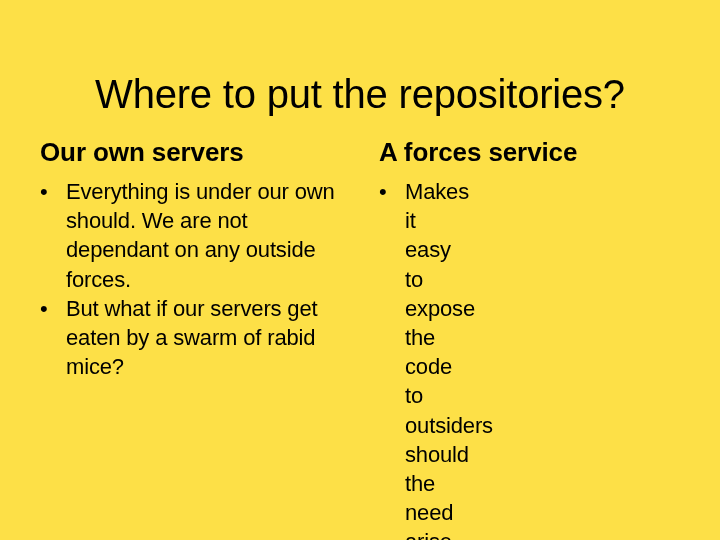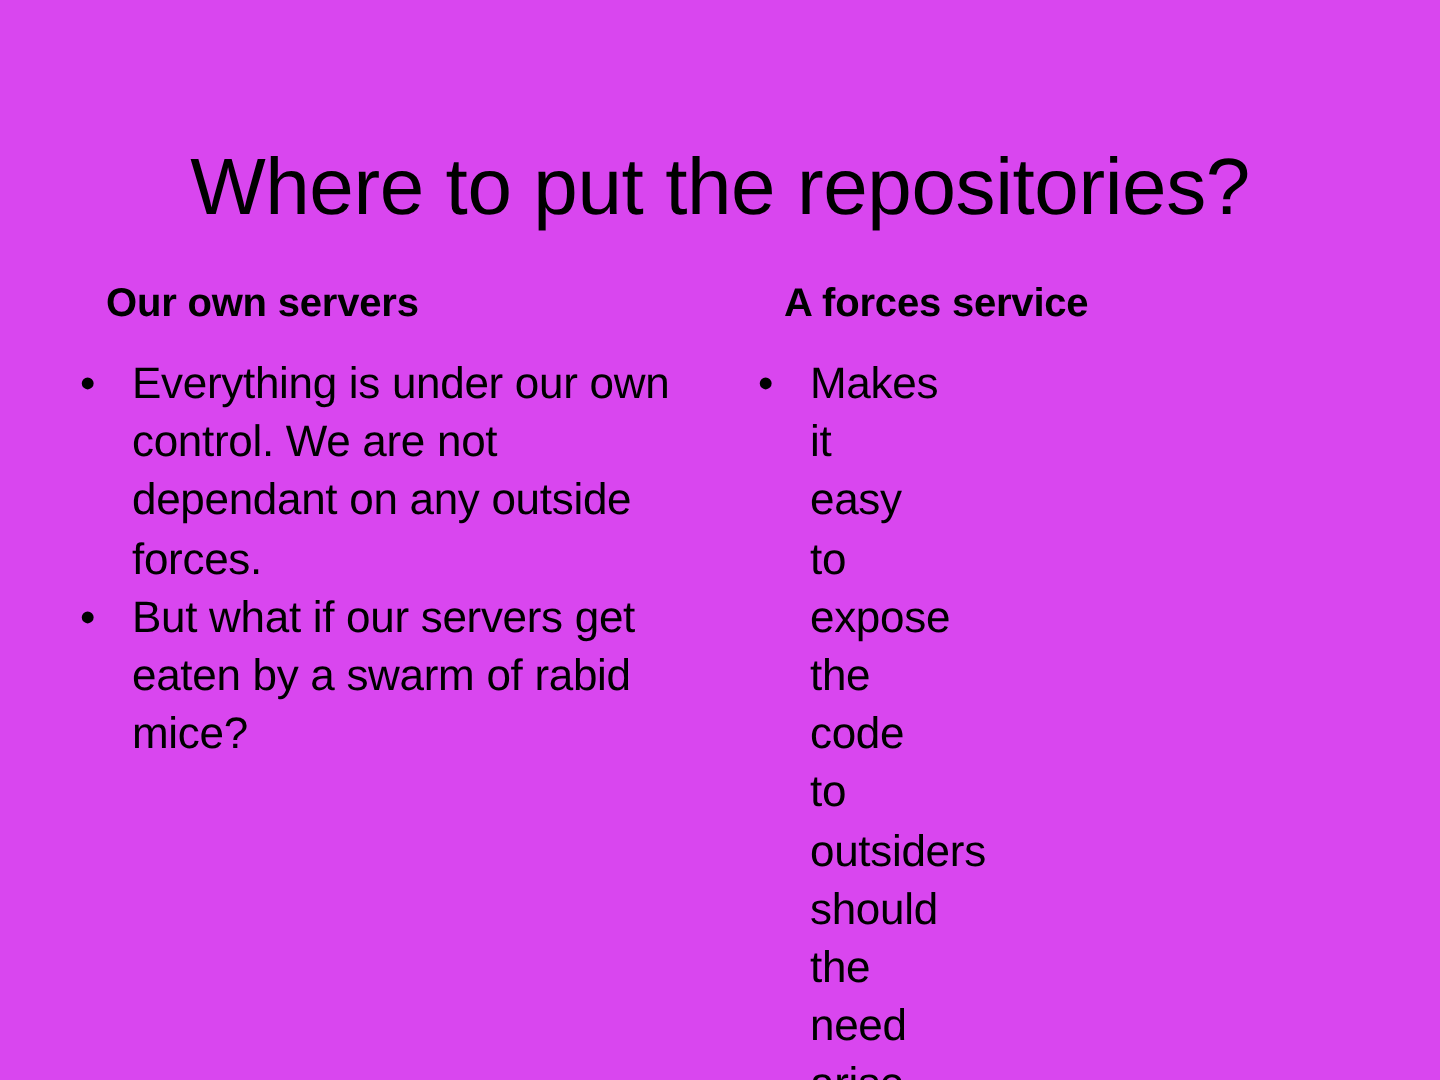--- a/index.html
+++ b/index.html
@@ -13,21 +13,21 @@
     overflow: hidden;
     font-family: "Liberation Sans", "DejaVu Sans", sans-serif;
     color: #000000;
     -webkit-font-smoothing: antialiased;
   }
 
   .slide {
     position: relative;
     width: 720px;
     height: 540px;
-    background: #d946ef;
+    background: #fde047;
   }
 
   
   .slide-title {
     position: absolute;
     left: 0;
     top: 44px;
     width: 720px;
     text-align: center;
     font-size: 40px;
@@ -57,25 +57,25 @@
     padding-right: 0px;
   }
   .column.right {
     width: 382px;
     padding-left: 373px;
     padding-right: 0px;
     margin-left: -335px;
   }
 
   .col-heading {
-    font-size: 20px;
+    font-size: 26px;
     line-height: 24px;
     font-weight: 700;
     letter-spacing: -0.1px;
-    margin: 0 0 13px 16px;
+    margin: 0 0 13px 3px;
     white-space: nowrap;
   }
 
   .bullet-list {
     list-style: none;
     margin: 0;
     padding: 0;
   }
 
   .bullet-item {
@@ -108,21 +108,21 @@
   <h1 class="slide-title">Where to put the repositories?</h1>
 
   <div class="columns">
 
     <div class="column left">
       <div class="col-heading">Our own servers</div>
 
       <ul class="bullet-list">
         <li class="bullet-item">
           <span class="bullet-dot">•</span>
-          <span class="bullet-text">Everything is under our own control. We are not dependant on any outside forces.</span>
+          <span class="bullet-text">Everything is under our own should. We are not dependant on any outside forces.</span>
         </li>
         <li class="bullet-item">
           <span class="bullet-dot">•</span>
           <span class="bullet-text">But what if our servers get eaten by a swarm of rabid mice?</span>
         </li>
       </ul>
     </div>
 
     <div class="column right">
       <div class="col-heading">A forces service</div>

